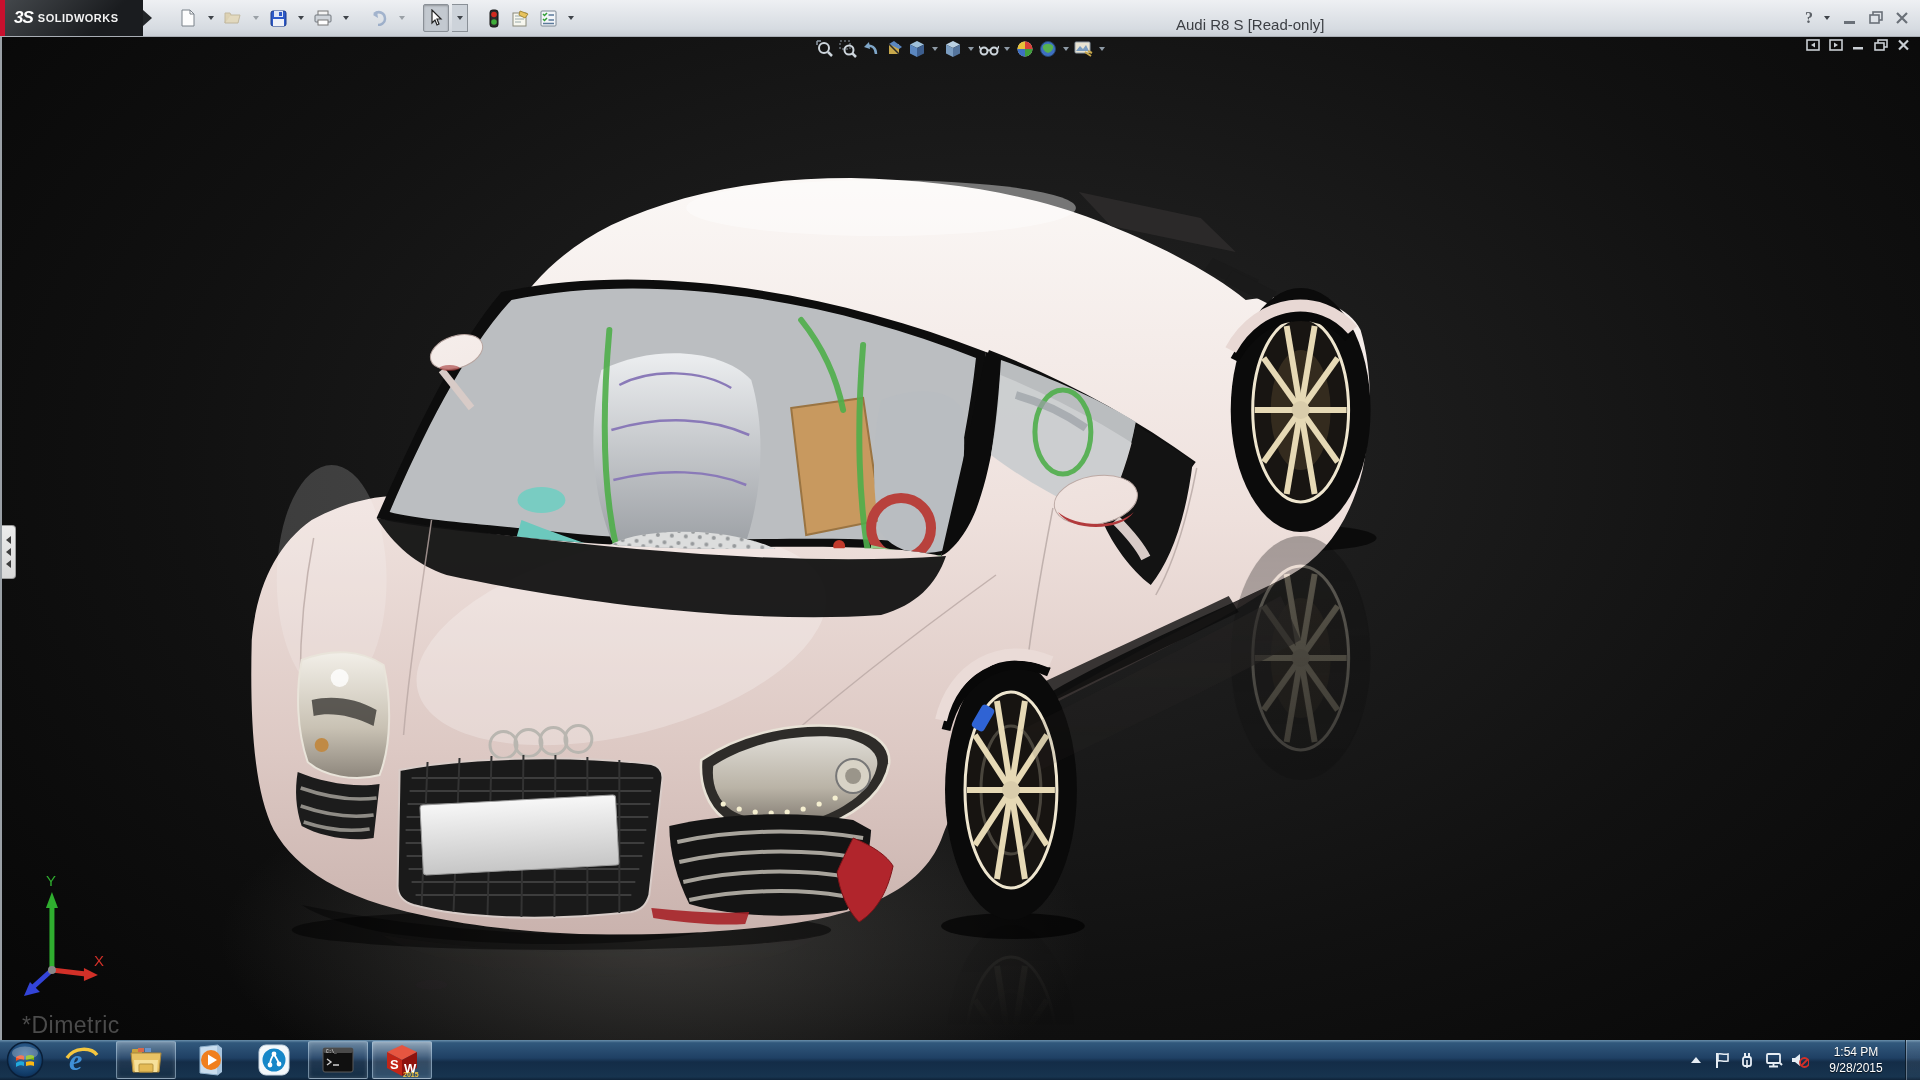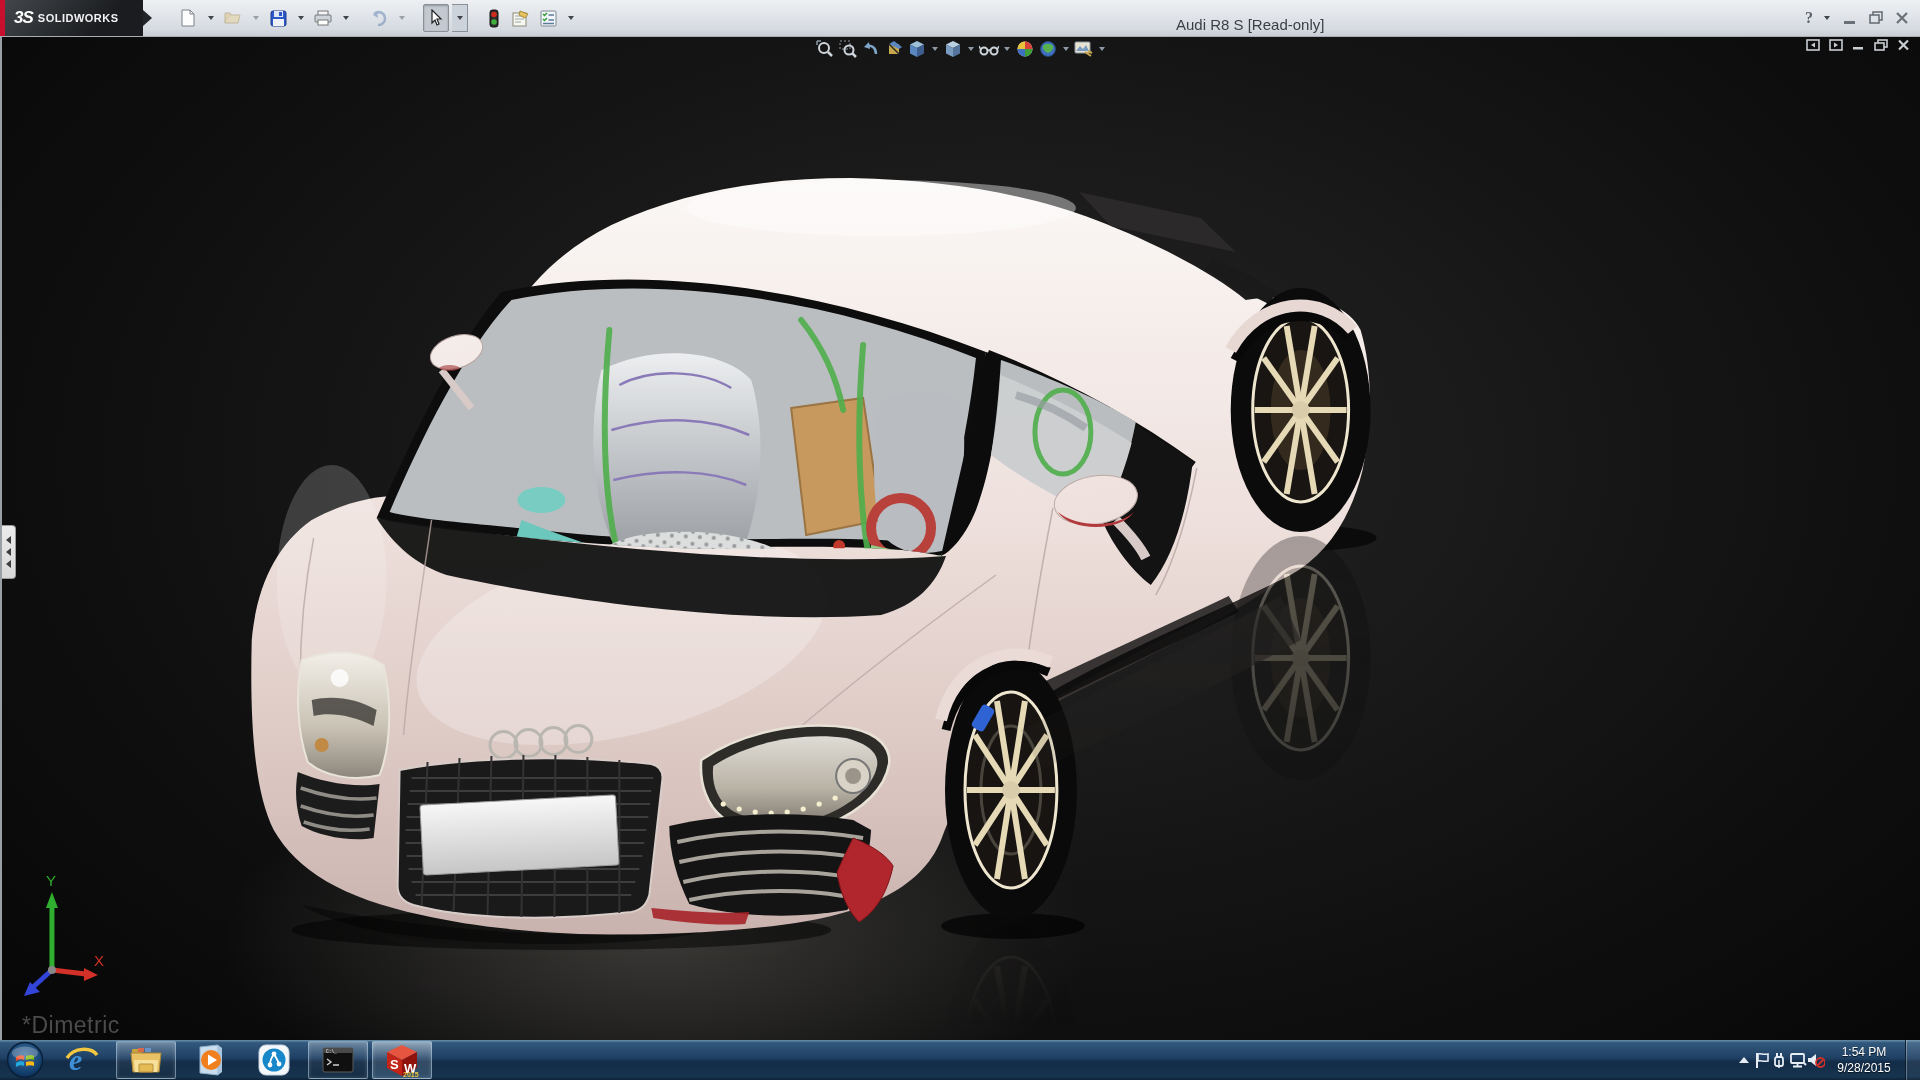--- a/index.html
+++ b/index.html
@@ -38,21 +38,21 @@
   .dc{display:flex;align-items:center;justify-content:center;}
   .collapsed-tab{position:absolute;left:0;top:488px;width:13px;height:52px;background:linear-gradient(#ececec,#d8d8d8);border:1px solid #9b9b9b;border-left:none;border-radius:0 4px 4px 0;display:flex;flex-direction:column;align-items:center;justify-content:center;gap:4px;}
   .tab-arrow{width:0;height:0;border-top:4px solid transparent;border-bottom:4px solid transparent;border-right:5px solid #3c3c3c;}
   .orientation{position:absolute;left:12px;top:975px;font-size:23px;color:#4b4b4b;letter-spacing:.5px;margin-left:8px;}
   
   .taskbar{position:absolute;left:0;top:1040px;width:1920px;height:40px;background:linear-gradient(180deg,#6a8fab 0%,#31587c 7%,#1f4064 45%,#132c47 55%,#17344f 92%,#0e2238 100%);display:flex;align-items:center;}
   .start{width:50px;height:40px;display:flex;align-items:center;justify-content:center;}
   .tb-btn{width:60px;height:38px;margin:1px 2px;display:flex;align-items:center;justify-content:center;border-radius:2px;box-sizing:border-box;}
   .tb-btn.open{border:1px solid rgba(190,215,235,.55);background:linear-gradient(rgba(255,255,255,.28),rgba(255,255,255,.07) 45%,rgba(0,0,0,.12));box-shadow:inset 0 0 4px rgba(255,255,255,.2);}
   .tb-btn.active{background:linear-gradient(rgba(255,255,255,.45),rgba(255,255,255,.15) 45%,rgba(120,160,195,.25));}
-  .tray{position:absolute;right:0;top:0;height:40px;display:flex;align-items:center;padding-right:0;}
+  .tray{position:absolute;right:0;top:0;height:40px;display:flex;align-items:center;gap:8px;padding-right:0;}
   .tray-ic{display:flex;align-items:center;justify-content:center;width:18px;height:40px;}
   .clock{color:#fff;font-size:12px;text-align:center;line-height:1.35;text-shadow:0 1px 1px rgba(0,0,0,.7);margin:0 6px 0 4px;width:70px;}
   .show-desktop{width:14px;height:40px;border-left:1px solid rgba(10,25,40,.9);box-shadow:inset 1px 0 0 rgba(255,255,255,.3);background:linear-gradient(rgba(255,255,255,.12),rgba(255,255,255,.03));}
 </style>
 </head>
 <body>
 
 <div class="screen">
 
   <div class="titlebar">

